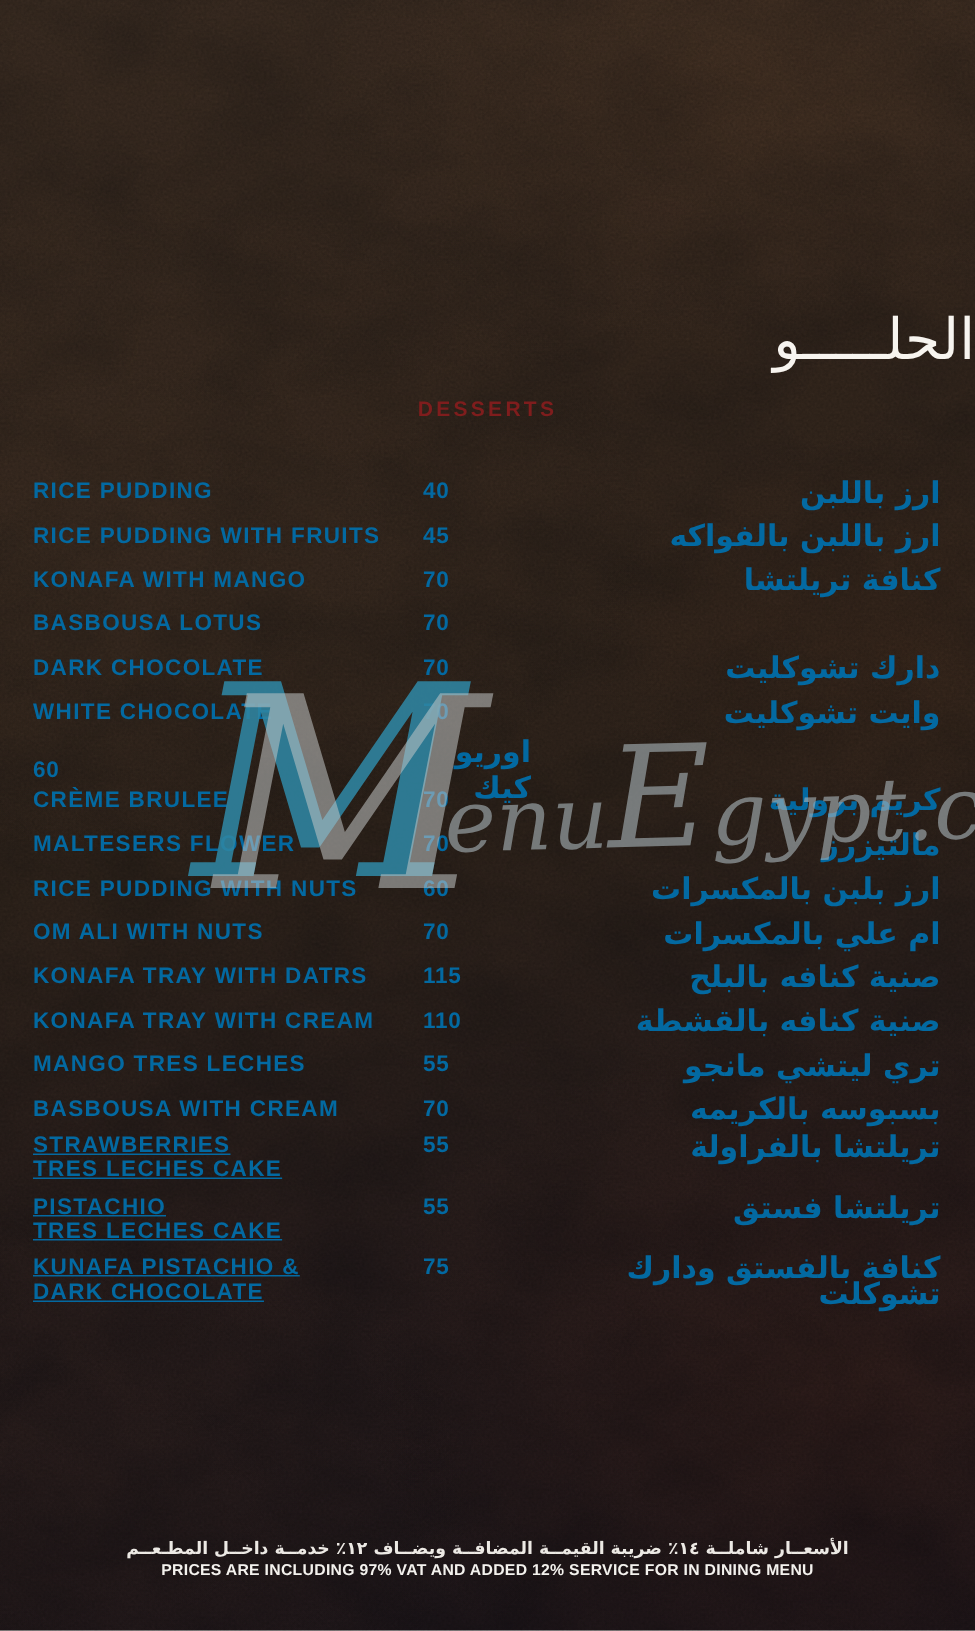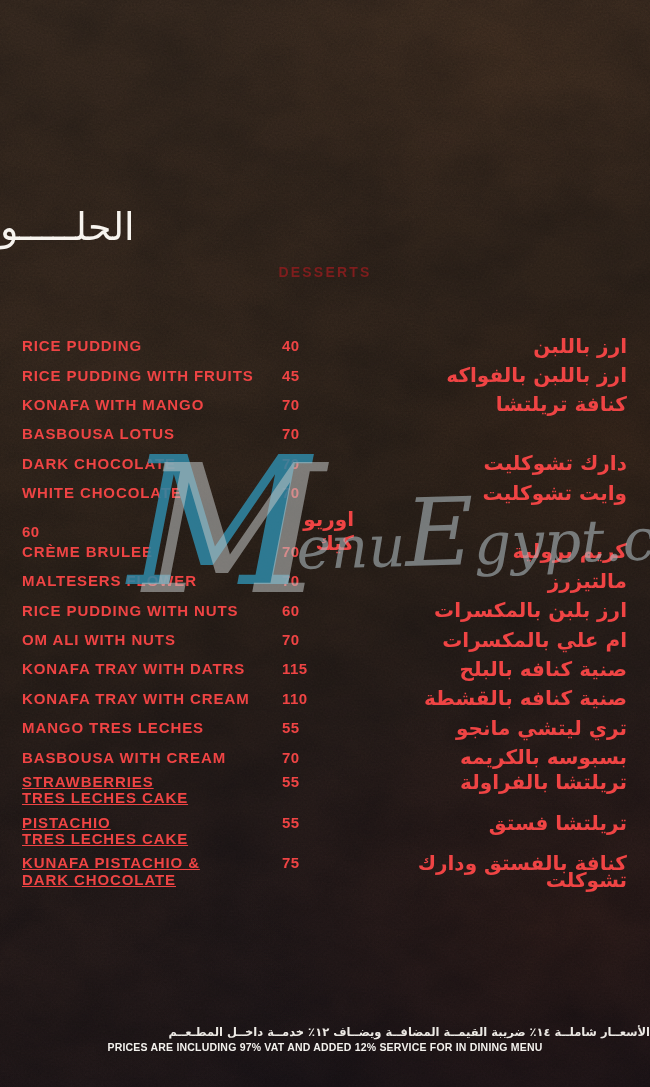--- a/index.html
+++ b/index.html
@@ -11,34 +11,34 @@
       radial-gradient(520px 320px at 12% 32%, rgba(74,56,42,.18), transparent 70%),
       radial-gradient(300px 220px at 92% 40%, rgba(90,48,26,.14), transparent 70%),
       radial-gradient(460px 360px at 88% 85%, rgba(92,40,22,.16), transparent 72%),
       radial-gradient(380px 300px at 8% 92%, rgba(60,40,30,.12), transparent 70%),
       linear-gradient(170deg,#2e241d 0%,#281f19 26%,#231c17 50%,#1b1517 74%,#120f15 100%);
   }
   .texture{position:absolute;inset:0;pointer-events:none;}
   .texture .fine{mix-blend-mode:overlay;}
   .texture .mottle{mix-blend-mode:soft-light;}
 
-  .arabic{direction:rtl;font-family:"DejaVu Sans","Liberation Sans",sans-serif;text-align:right;}
+  .arabic{direction:rtl;font-family:"DejaVu Sans","Liberation Sans",sans-serif;}
 
   .title-ar{
-    position:absolute;top:198px;left:0;width:100%;text-align:left;
-    font-size:38px;line-height:58px;color:#f7f4ef;font-weight:400;
+    position:absolute;top:198px;left:0;width:100%;text-align:right;
+    font-size:38px;line-height:58px;color:#f7f4ef;font-weight:400;font-family:Liberation Serif, serif;
   }
   .title-en{
     position:absolute;top:264px;left:0;width:100%;text-align:center;
     font-size:14px;font-weight:700;letter-spacing:2.2px;color:#7f1d1d;
   }
 
   .menu{
-    position:absolute;top:331px;left:22px;right:23px;
-    color:#ef4444;
+    position:absolute;top:313px;left:22px;right:23px;
+    color:#0369a1;
   }
   .row{
     display:grid;
     grid-template-columns:260px 72px 1fr;
     align-items:center;
     height:29.4px;
   }
   .row.two-line{
     height:38.8px;
     align-items:start;

